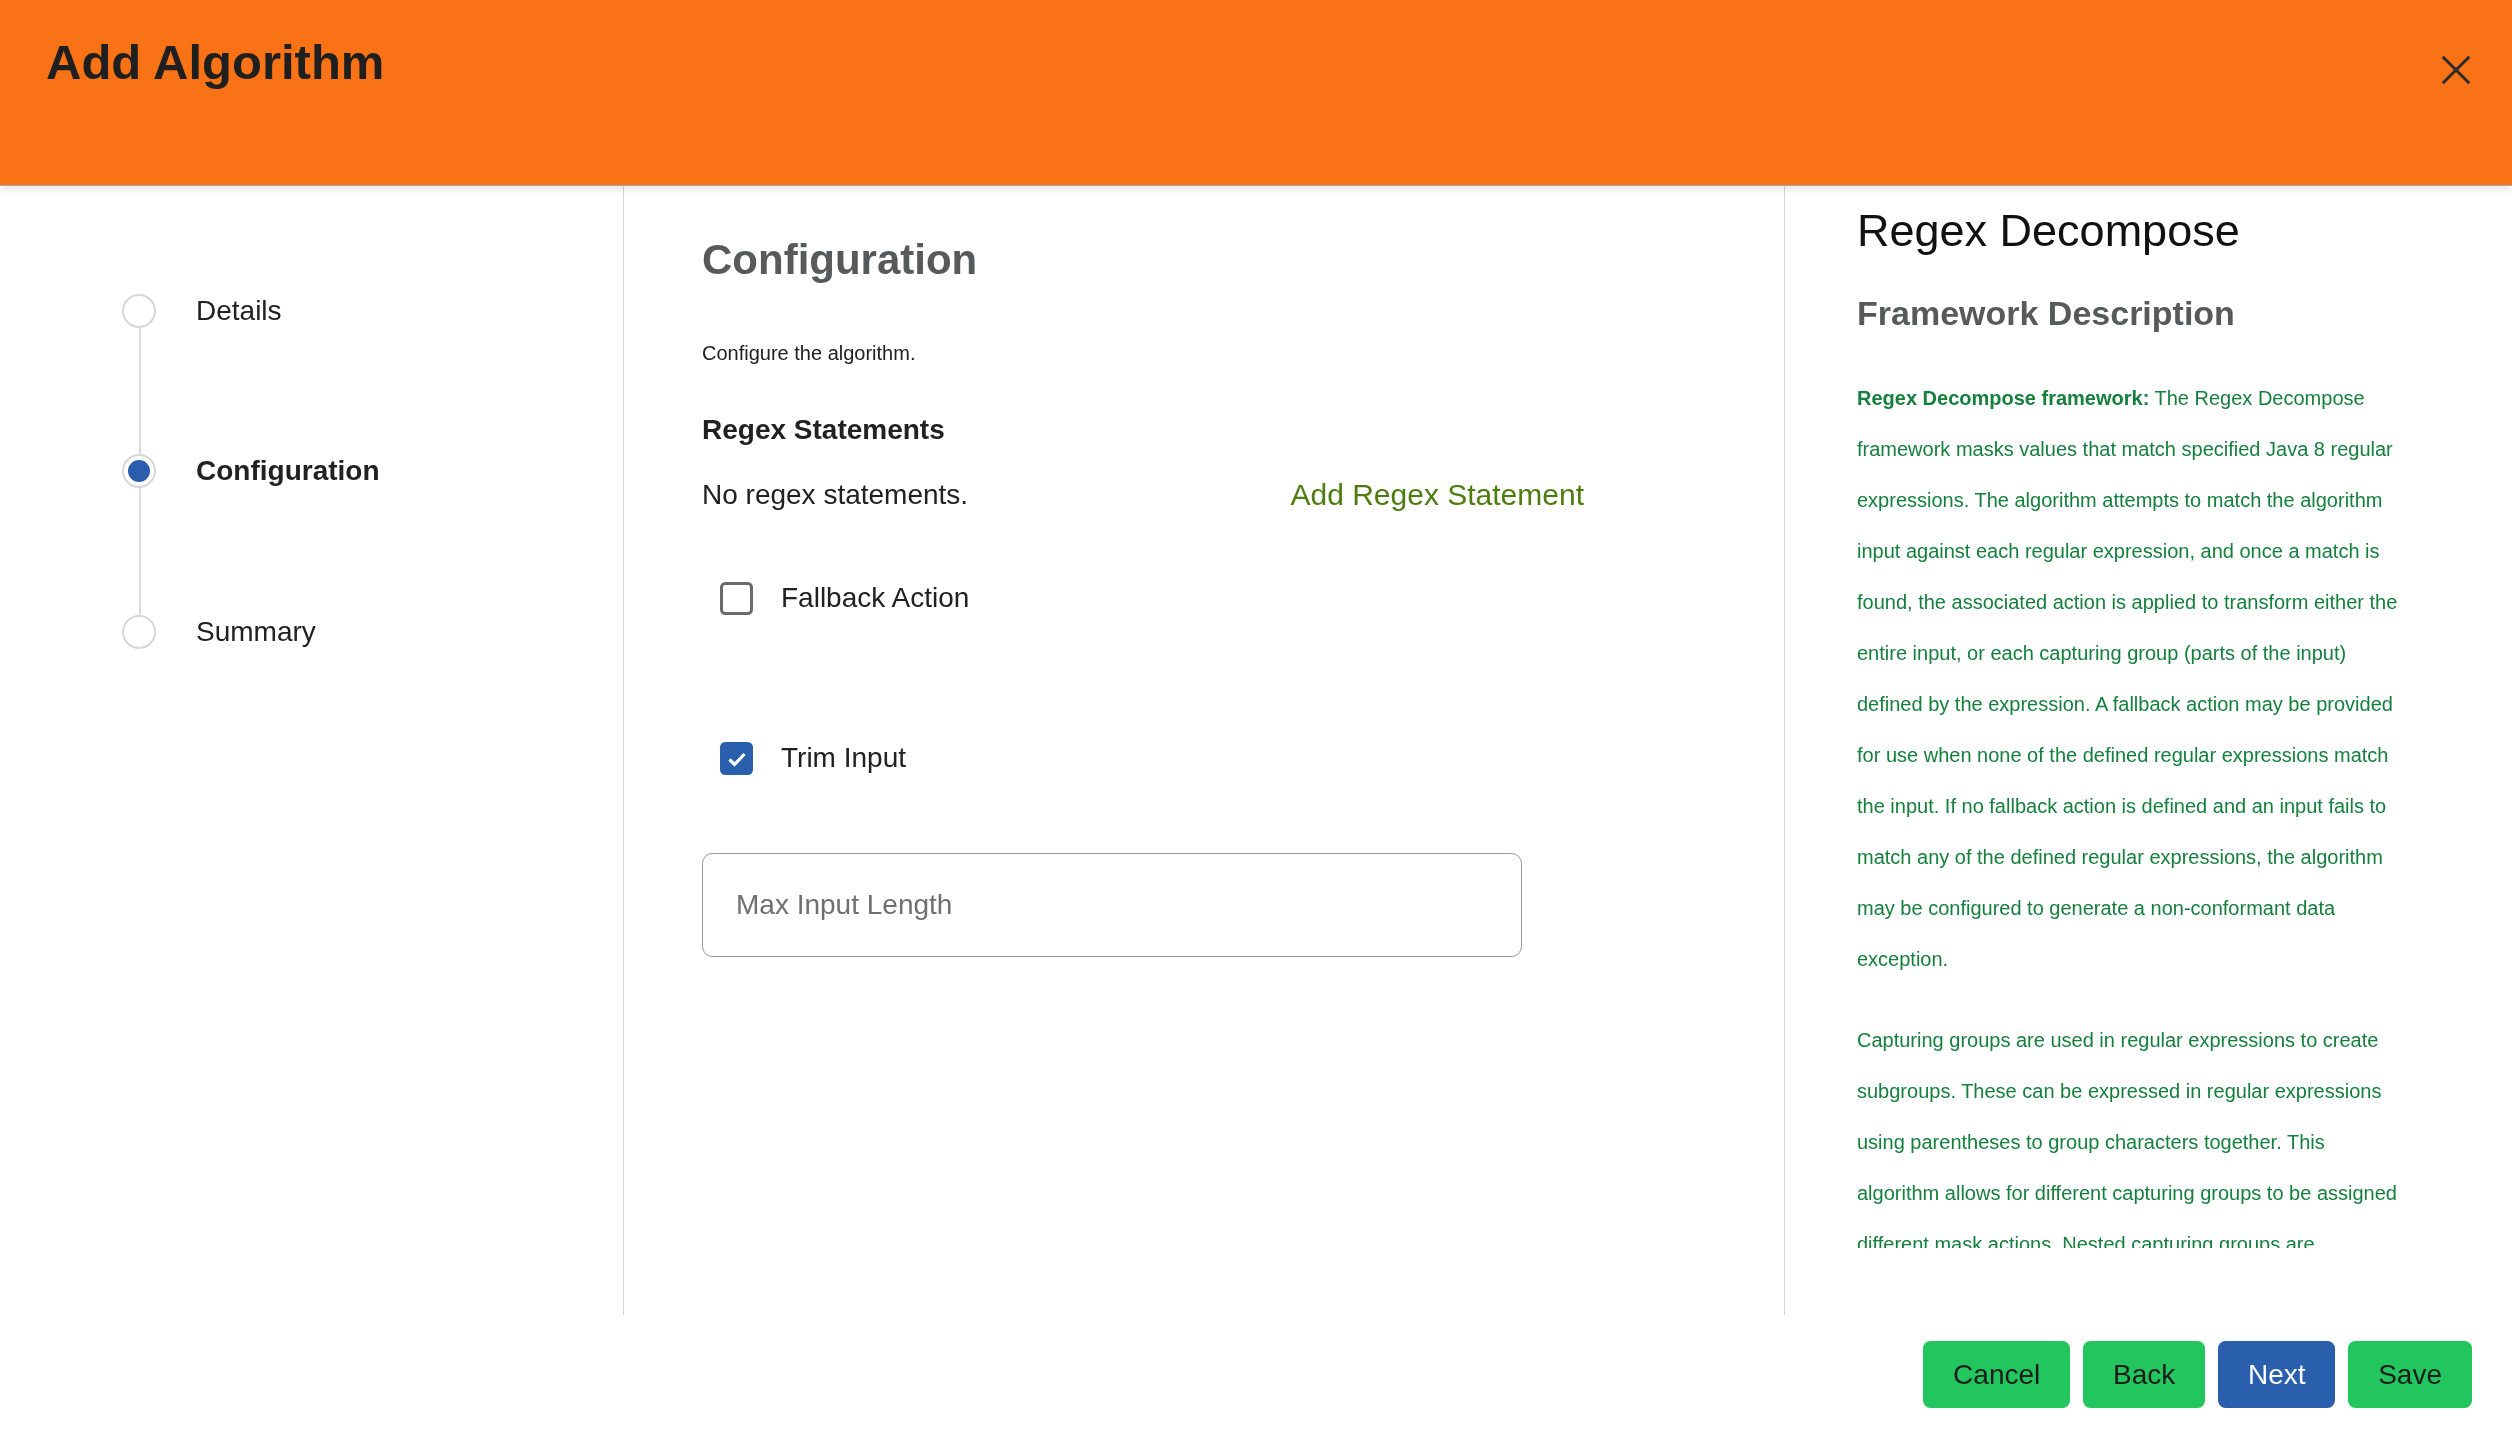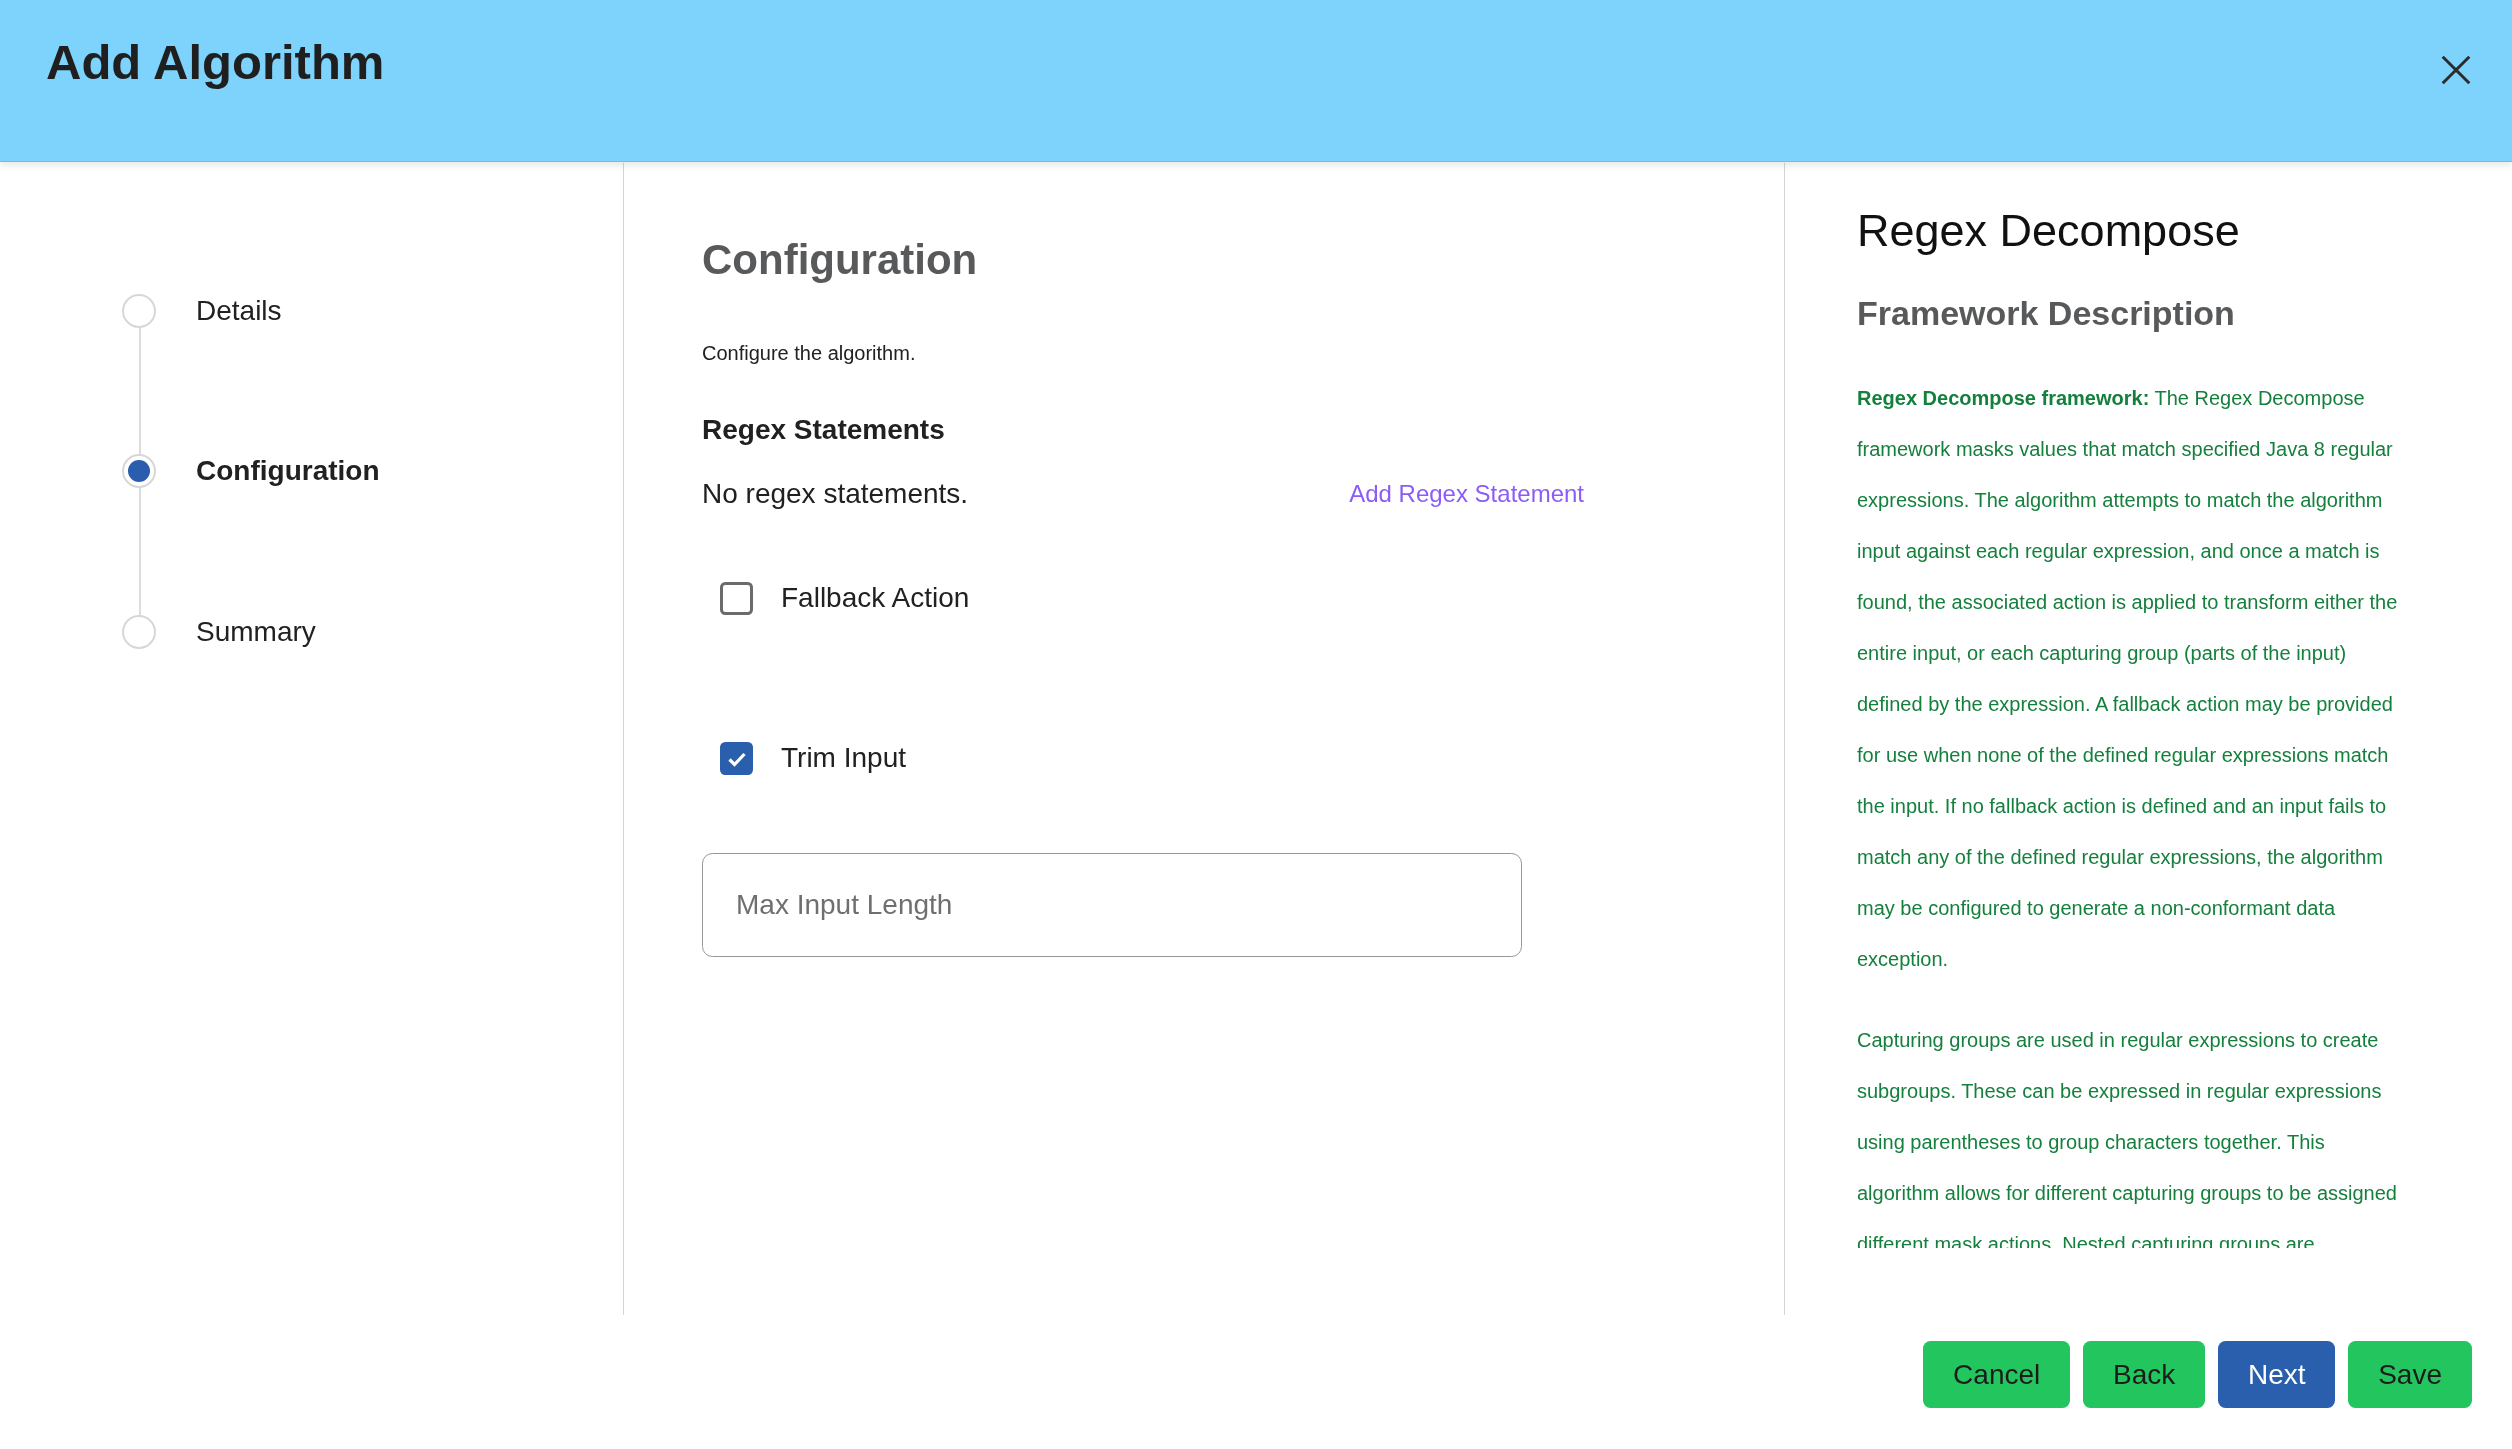--- a/index.html
+++ b/index.html
@@ -1,21 +1,21 @@
 <!DOCTYPE html>
 <html style="font-size:12px"><head>
 <meta charset="utf-8">
 <style>
   * { margin:0; padding:0; box-sizing:border-box; }
   html,body { width:2512px; height:1449px; background:#ffffff;
     font-family:"Liberation Sans", sans-serif; color:#212121; overflow:hidden; }
   .modal { position:relative; width:2512px; height:1449px; background:#fff; }
 
   
-  .header { position:absolute; top:0; left:0; right:0; height:162px; background:#7dd3fc;
+  .header { position:absolute; top:0; left:0; right:0; height:186px; background:#f97316;
     border-bottom:1.5px solid #ababab; box-shadow:0 3.7px 7.5px rgba(0,0,0,0.10); z-index:5;text-decoration:underline; }
   .header-title { position:absolute; left:46px; top:34px; font-size:49px; font-weight:bold; color:#1f1f1f; }
   .close-btn { position:absolute; right:34px; top:49px; width:45px; height:45px; border:none;
     background:transparent; cursor:pointer; display:flex; align-items:center; justify-content:center; }
 
   
   .columns { position:absolute; top:163px; left:0; right:0; height:1152px; display:flex; z-index:1; }
   .col-left  { width:624px; border-right:1.5px solid #d4d4d4; position:relative; }
   .col-mid   { width:1161px; border-right:1.5px solid #d4d4d4; position:relative; }
   .col-right { flex:1; position:relative; overflow:hidden; }
@@ -31,21 +31,21 @@
   .s1 { top:131px; } .s2 { top:291px; } .s3 { top:452px; }
 
   
   .mid-inner { position:absolute; left:78px; top:0; width:934px; height:100%; }
   .mid-heading { position:absolute; top:73px; left:0; font-size:42px; font-weight:bold; color:#58595b; }
   .mid-subtitle { position:absolute; top:155px; left:0; font-size:20px;margin-top:24px; }
   .regex-label { position:absolute; top:251px; left:0; font-size:28px; font-weight:bold; }
   .regex-row { position:absolute; top:315px; left:0; width:934px; display:flex;
     justify-content:space-between; align-items:center; }
   .regex-empty { font-size:28px; }
-  .regex-add { font-size:24px; color:#8b5cf6; background:none; border:none; cursor:pointer;
+  .regex-add { font-size:30px; color:#4d7c0f; background:none; border:none; cursor:pointer;
     margin-right:52px; font-family:"Liberation Sans", sans-serif; }
 
   .checkbox-row { position:absolute; left:18px; display:flex; align-items:flex-start; gap:28px; cursor:pointer; }
   .cb1 { top:419px; } .cb2 { top:579px; } .cb3 { top:738px; }
   .checkbox { width:33px; height:33px; border-radius:5.2px; flex:0 0 auto; position:relative; }
   .checkbox.unchecked { border:3px solid #6b6b6b; background:#fff; }
   .checkbox.checked { background:#2a5fae; }
   .checkbox.checked svg { position:absolute; left:4.5px; top:4.5px; }
   .checkbox-label { font-size:28px; color:#212121; }
 

